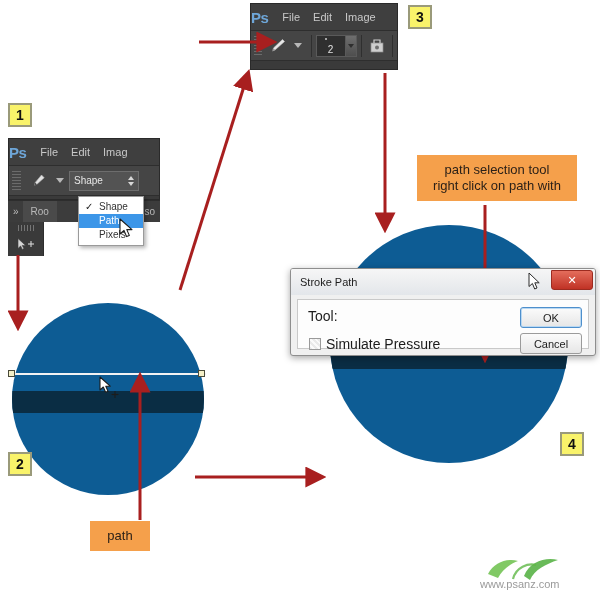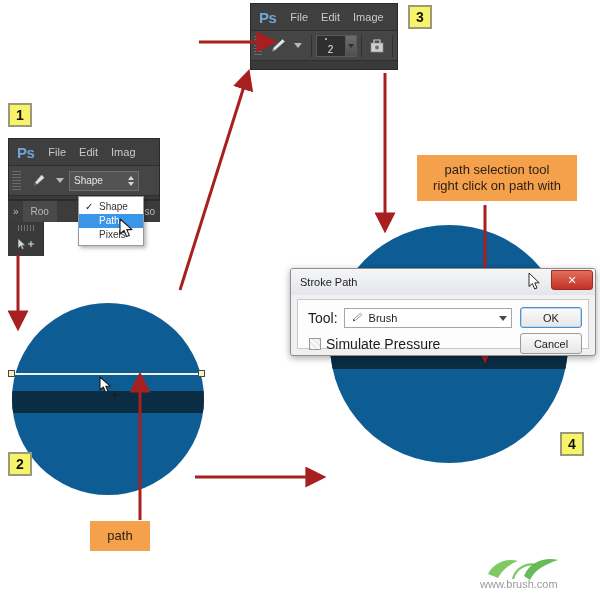--- a/index.html
+++ b/index.html
@@ -20,21 +20,20 @@
   .ps-panel{
     position:absolute;
     background:#3a3a3a;
     border:1px solid #2a2a2a;
     box-sizing:border-box;
   }
   .ps-menubar{
     height:27px;
     background:#3f3f3f;
     display:flex;align-items:center;
-    padding-left:8px;
     box-sizing:border-box;
     border-bottom:1px solid #2e2e2e;
     text-align:right;
   }
   .ps-logo{
     color:#6ea6d8;
     font-weight:bold;
     font-size:15px;
     letter-spacing:-0.5px;
     margin-right:14px;
@@ -497,32 +496,20 @@
     <div class="dlg-title">
       <span>Stroke Path</span>
       <div class="dlg-close">
         <span>✕</span>
       </div>
     </div>
     <div class="dlg-body">
 
       <div class="dlg-row" style="position:absolute;left:10px;top:8px;">
         <span class="lbl" style="margin-right:6px;">Tool:</span>
-        <div class="combo" style="width:168px;">
-          <span style="display:flex;align-items:center;">
-            <span style="margin-right:5px;display:flex;">
-              <svg width="15" height="12" viewBox="0 0 15 12">
-                <path d="M11.5 1.3 L13 2.8 L6.3 8.2 L4.3 9 L4.9 6.9 Z" fill="#ffffff" stroke="#6f6f6f" stroke-width="0.7"></path>
-                <path d="M4.7 7 L6.2 8.5 L3.9 9.3 Z" fill="#4a4a4a"></path>
-              </svg>
-            </span>
-            <span>Brush</span>
-          </span>
-          <span style="width:0;height:0;border-left:4px solid transparent;border-right:4px solid transparent;border-top:5px solid #4a4a4a;"></span>
-        </div>
       </div>
 
       <div class="dlg-row" style="position:absolute;left:11px;top:36px;">
         <span class="cbx"></span>
         <span class="lbl">Simulate Pressure</span>
       </div>
 
       <div class="btn primary" style="position:absolute;left:222px;top:7px;width:62px;">
         <span>OK</span>
       </div>
@@ -537,16 +524,16 @@
       <path d="M2 1 L2 14.5 L5.4 11.5 L7.7 17 L10 16 L7.8 10.8 L12.2 10.8 Z" fill="#ffffff" stroke="#2a2a2a" stroke-width="1" stroke-linejoin="round"></path>
     </svg>
   </div>
 
   <svg class="abs" style="left:480px;top:552px;z-index:2;" width="90" height="34" viewBox="0 0 90 34">
     <path d="M8 22 C14 10, 28 6, 38 9 C30 12, 22 18, 18 26 Z" fill="#6bbf4a" opacity="0.85"></path>
     <path d="M44 24 C50 9, 66 5, 78 8 C66 12, 54 18, 50 28 Z" fill="#4fae3c" opacity="0.85"></path>
     <path d="M33 27 C36 15, 48 11, 56 13" fill="none" stroke="#5fb846" stroke-width="2.2" opacity="0.8"></path>
   </svg>
   <div class="wm-sub" style="left:480px;top:578px;">
-    <span>www.brush.com</span>
+    <span>www.psanz.com</span>
   </div>
 
 </div>
 
 </body></html>

